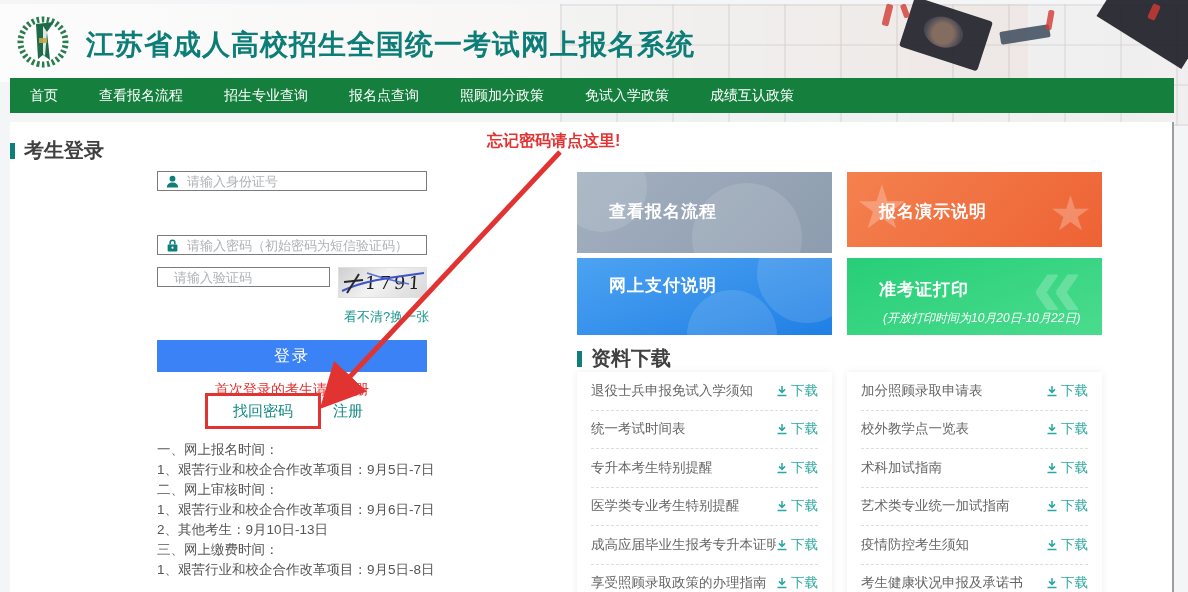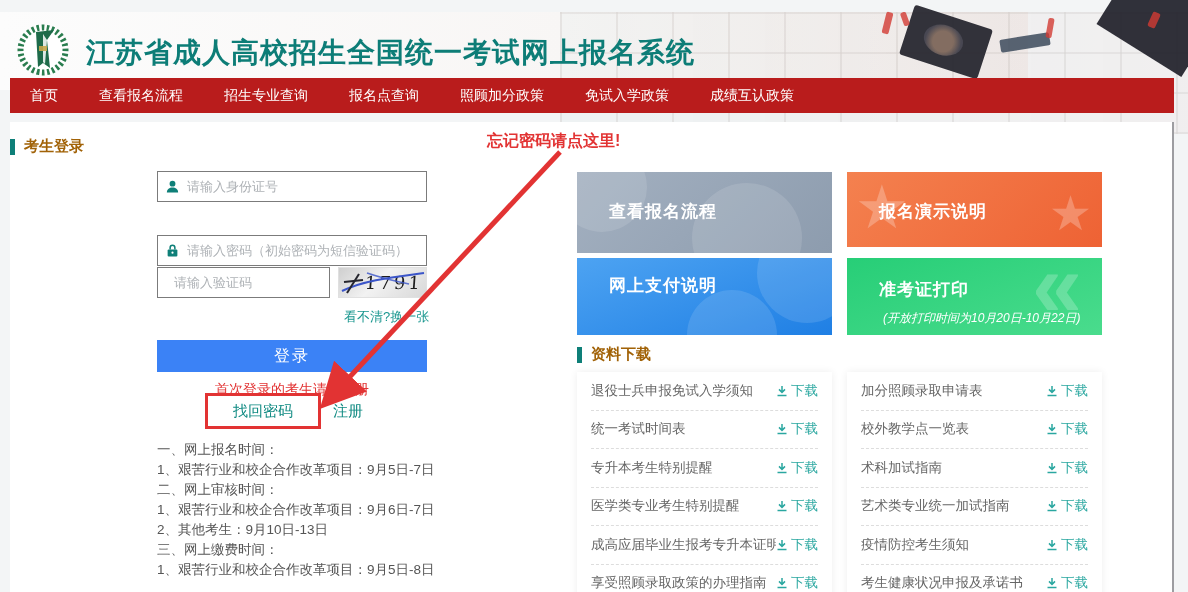--- a/index.html
+++ b/index.html
@@ -1,21 +1,21 @@
 <!DOCTYPE html>
 <html><head>
 <meta charset="utf-8">
 <style>
   * { margin:0; padding:0; box-sizing:border-box; }
   html,body { width:1188px; height:592px; }
   body { font-family:"Liberation Sans","DejaVu Sans",sans-serif; background:#f3f5f6; overflow:hidden; }
   #page { position:relative; width:1188px; height:592px; overflow:hidden; }
 
   
-  .header { position:absolute; left:0; top:12px; width:1028px; height:78px;
+  .header { position:absolute; left:0; top:4px; width:1028px; height:78px;
     background:linear-gradient(90deg,#fcfcfc 0%,#f8f6f5 55%,#f0ebe9 100%); }
   .facade { position:absolute; left:560px; top:0; width:628px; height:122px; opacity:.35; pointer-events:none;
     background:
       repeating-linear-gradient(90deg, rgba(160,150,145,.5) 0 2px, transparent 2px 56px),
       repeating-linear-gradient(0deg, rgba(160,150,145,.45) 0 2px, transparent 2px 40px),
       linear-gradient(90deg, rgba(210,225,225,.4), rgba(230,210,208,.5)); }
   .logo { position:absolute; left:14px; top:8px; width:58px; height:60px; }
   .site-title { position:absolute; left:86px; top:22px; font-size:28px; font-weight:bold; color:#0d7d77; letter-spacing:1px; }
   .cap { position:absolute; background:#23232c; }
   .cap1 { left:905px; top:4px; width:82px; height:52px; transform:rotate(18deg); border-radius:3px; opacity:.92; }
@@ -23,34 +23,34 @@
     background:radial-gradient(circle at 50% 55%, #7a6356 0 40%, #3a3a46 70%); }
   .cap2 { left:1000px; top:24px; width:50px; height:13px; transform:rotate(-9deg); background:#3c4a5c; opacity:.85; border-radius:2px; }
   .cap3 { left:1108px; top:-28px; width:100px; height:72px; transform:rotate(32deg); background:#1f1f29; opacity:.92; }
   .ribbon { position:absolute; background:#d23b33; opacity:.8; border-radius:2px; }
   .rb1 { left:884px; top:0; width:7px; height:22px; transform:rotate(14deg); }
   .rb2 { left:902px; top:0; width:6px; height:14px; transform:rotate(-20deg); }
   .rb3 { left:1047px; top:6px; width:6px; height:20px; transform:rotate(10deg); }
   .rb4 { left:1150px; top:0; width:8px; height:16px; transform:rotate(24deg); }
 
   
-  .nav { position:absolute; left:10px; top:78px; width:1164px; height:35px; background:#b91c1c;
+  .nav { position:absolute; left:10px; top:78px; width:1164px; height:35px; background:#15803d;
     display:flex; align-items:center; padding-left:20px; gap:41px; }
   .nav a { color:#fff; font-size:14px; text-decoration:none; white-space:nowrap; }
 
   
   .panel { position:absolute; left:10px; top:122px; width:1164px; height:470px; background:#fff;
     border-right:2px solid #9d9da1; }
 
   .sec-head { position:absolute; display:flex; align-items:center; }
   .sec-bar { width:5px; height:16px; background:#0e7f78; margin-right:9px; }
-  .sec-text { font-size:15px; font-weight:bold; color:#a16207; }
-
-  
-  .inp { position:absolute; left:157px; width:270px; height:31px; border:1px solid #7b7b7b; background:#fff;
+  .sec-text { font-size:20px; font-weight:bold; color:#404040; }
+
+  
+  .inp { position:absolute; left:157px; width:270px; height:20px; border:1px solid #7b7b7b; background:#fff;
     display:flex; align-items:center; padding:0 8px; gap:8px; }
   .inp input { border:none; outline:none; flex:1; font-size:13px; color:#333; background:transparent;
     font-family:"Liberation Sans","DejaVu Sans",sans-serif; }
   .inp input::placeholder { color:#aeb2b6; }
   .captcha { position:absolute; left:338px; top:267px; width:89px; height:31px;
     background:linear-gradient(135deg,#cfcfcf,#f2f2f2 45%,#d8d8d8); border:1px solid #e0e0e0; cursor:pointer; }
   .captcha .digits { position:absolute; left:26px; top:4px; font-family:"DejaVu Serif",serif; font-size:18px;
     color:#1e1e1e; letter-spacing:3px; transform:skewX(-4deg); }
   .cap-refresh { position:absolute; left:344px; top:308px; font-size:13px; color:#18968e; text-decoration:none; }
   .login-btn { position:absolute; left:157px; top:340px; width:270px; height:32px; background:#3b82f6; color:#fff;

